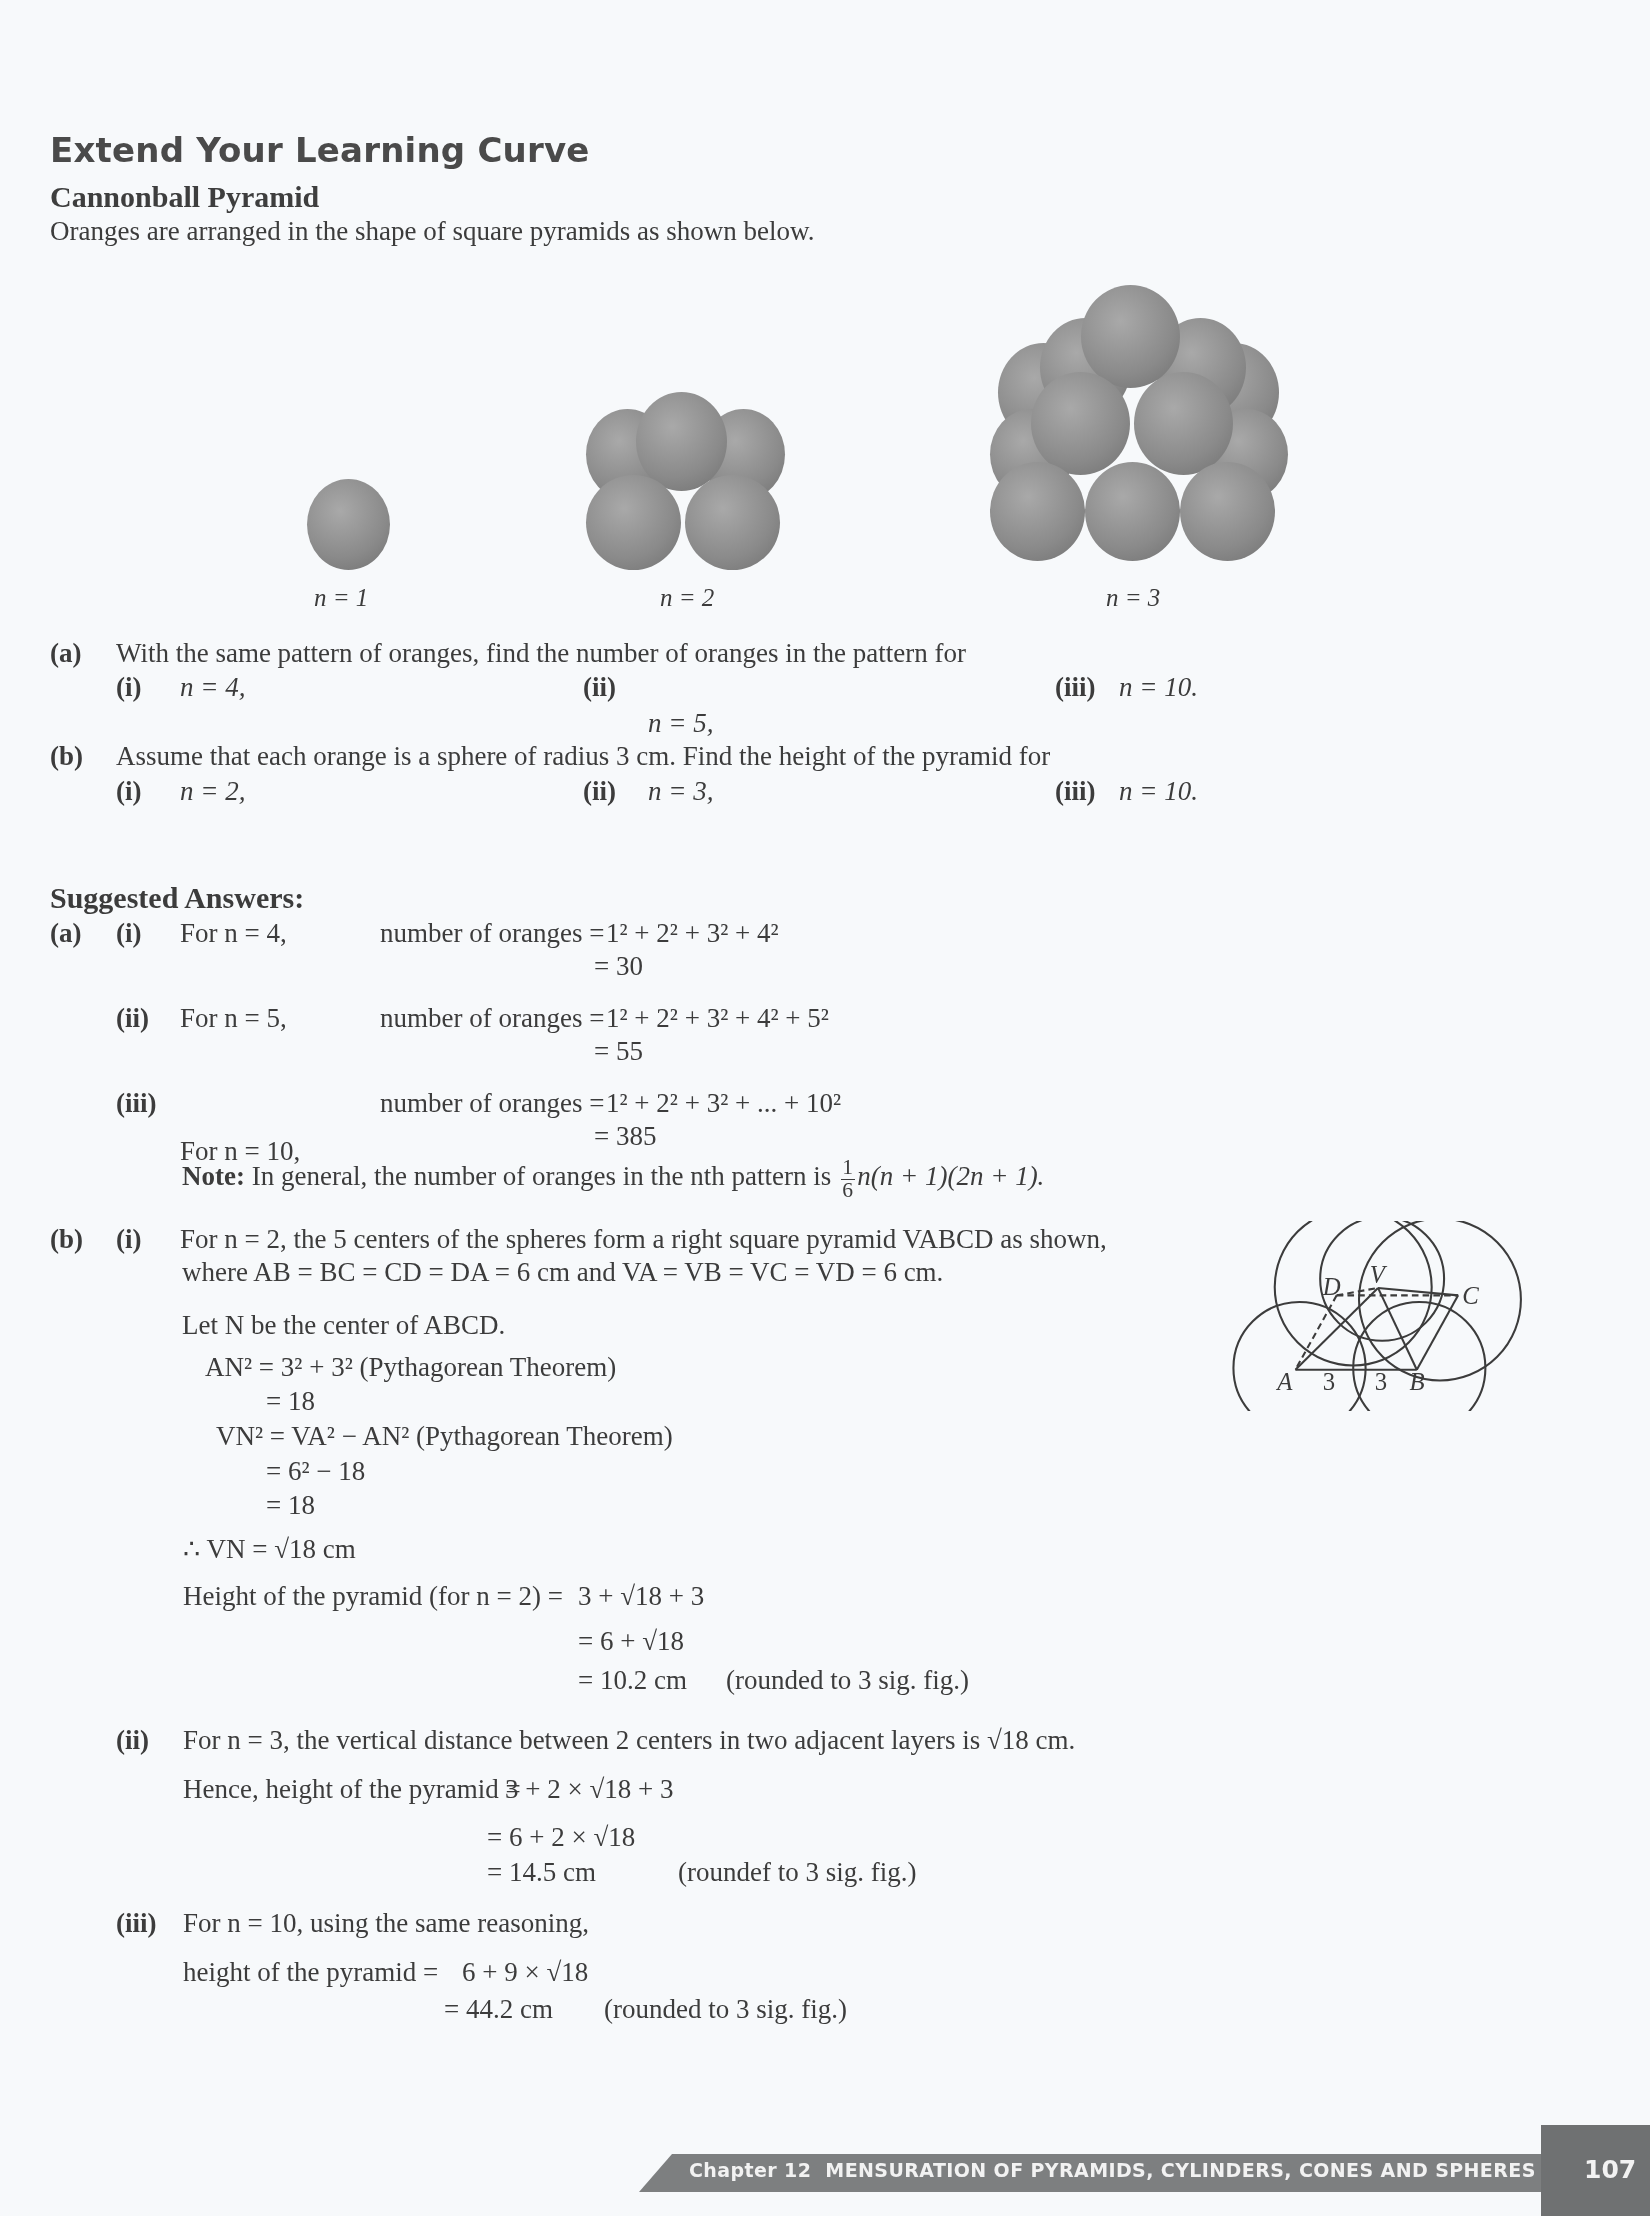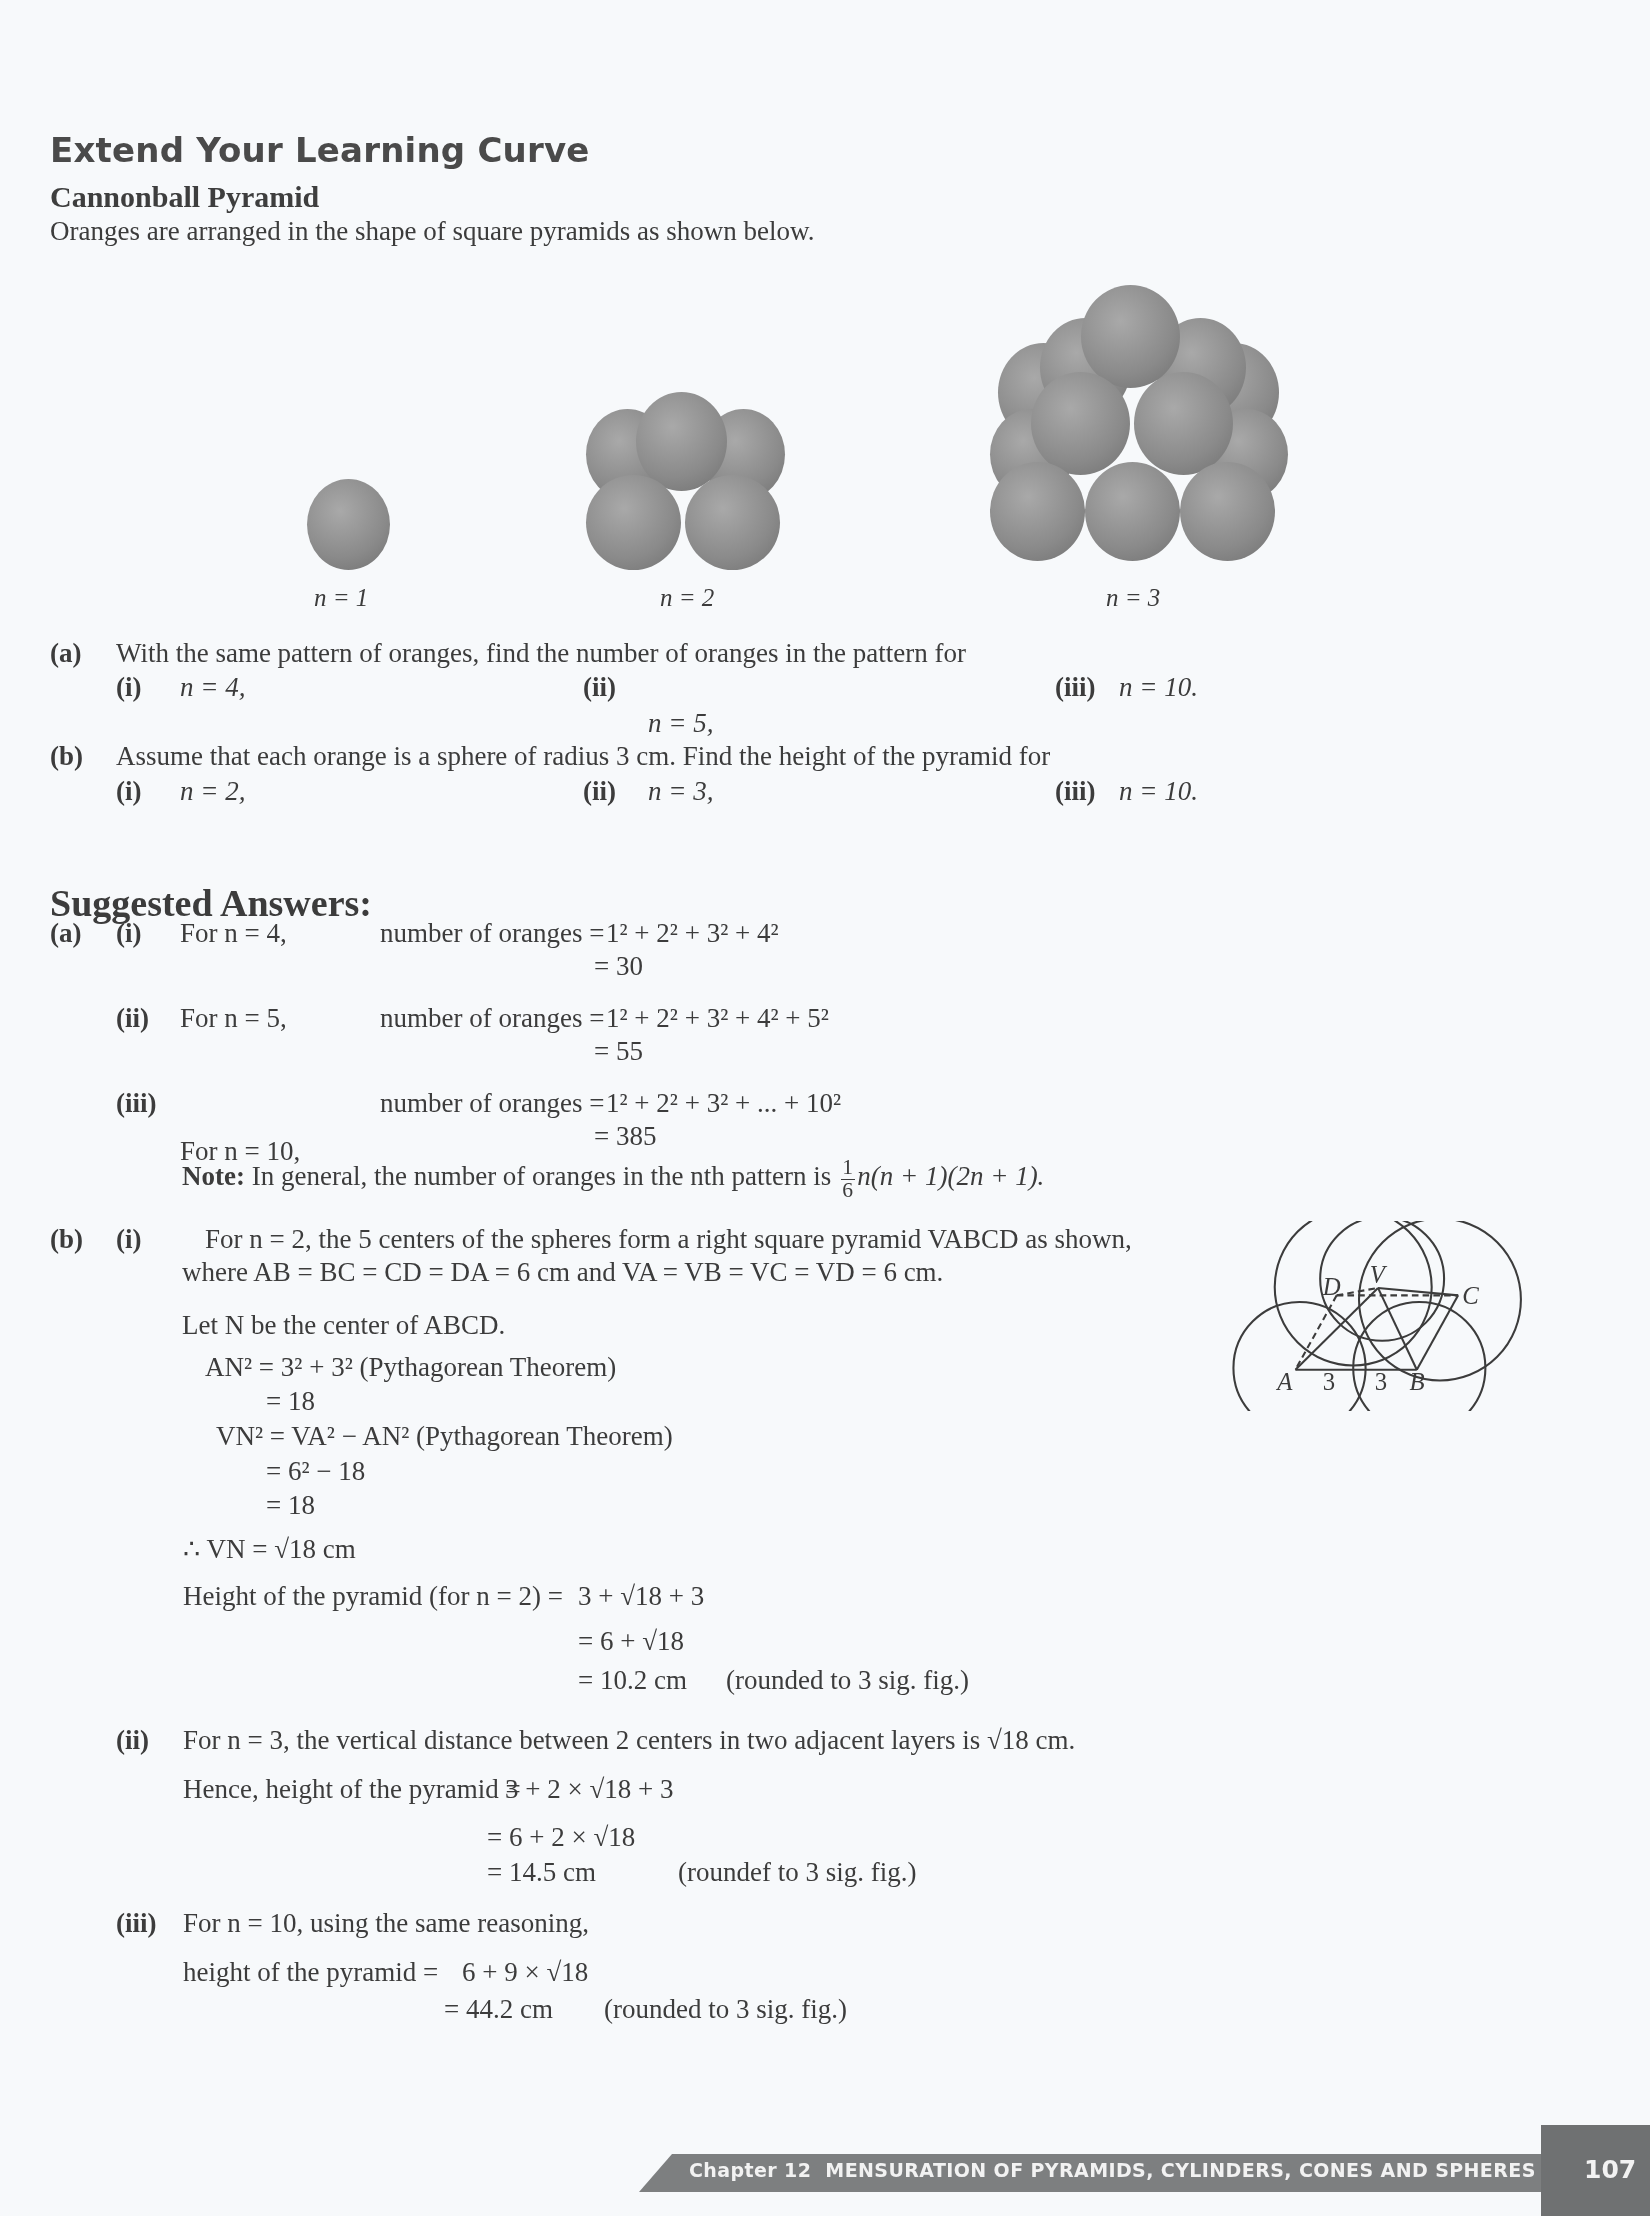--- a/index.html
+++ b/index.html
@@ -85,21 +85,21 @@
 
 <div class="abs txt bold" style="left:50px;top:741px;">(b)</div>
 <div class="abs txt" style="left:116px;top:741px;">Assume that each orange is a sphere of radius 3 cm. Find the height of the pyramid for</div>
 <div class="abs txt bold" style="left:116px;top:776px;">(i)</div>
 <div class="abs txt" style="left:180px;top:776px;font-style:italic;">n = 2,</div>
 <div class="abs txt bold" style="left:583px;top:776px;">(ii)</div>
 <div class="abs txt" style="left:648px;top:776px;font-style:italic;">n = 3,</div>
 <div class="abs txt bold" style="left:1055px;top:776px;">(iii)</div>
 <div class="abs txt" style="left:1119px;top:776px;font-style:italic;">n = 10.</div>
 
-<div class="abs txt bold" style="left:50px;top:881px;font-size:38px;">Suggested Answers:</div>
+<div class="abs txt bold" style="left:50px;top:881px;font-size:30px;">Suggested Answers:</div>
 <div class="abs txt bold" style="left:50px;top:918px;">(a)</div>
 
 <div class="abs txt bold" style="left:116px;top:918px;">(i)</div>
 <div class="abs txt" style="left:180px;top:918px;">For n = 4,</div>
 <div class="abs txt" style="left:380px;top:918px;">number of oranges =</div>
 <div class="abs txt" style="left:606px;top:918px;">1² + 2² + 3² + 4²</div>
 <div class="abs txt" style="left:594px;top:951px;">= 30</div>
 
 <div class="abs txt bold" style="left:116px;top:1003px;">(ii)</div>
 <div class="abs txt" style="left:180px;top:1003px;">For n = 5,</div>
@@ -114,21 +114,21 @@
 <div class="abs txt" style="left:594px;top:1121px;">= 385</div>
 
 <div class="abs txt" style="left:182px;top:1157px;">
   <span class="bold">Note:</span>
   <span>In general, the number of oranges in the nth pattern is</span>
   <span class="frac"><span class="num">1</span><span>6</span></span><i>n(n + 1)(2n + 1).</i>
 </div>
 
 <div class="abs txt bold" style="left:50px;top:1224px;">(b)</div>
 <div class="abs txt bold" style="left:116px;top:1224px;">(i)</div>
-<div class="abs txt" style="left:180px;top:1224px;margin-left:25px;">For n = 2, the 5 centers of the spheres form a right square pyramid VABCD as shown,</div>
+<div class="abs txt" style="left:180px;top:1224px;">For n = 2, the 5 centers of the spheres form a right square pyramid VABCD as shown,</div>
 <div class="abs txt" style="left:182px;top:1257px;">where AB = BC = CD = DA = 6 cm and VA = VB = VC = VD = 6 cm.</div>
 <div class="abs txt" style="left:182px;top:1310px;">Let N be the center of ABCD.</div>
 
 <div class="abs txt" style="left:205px;top:1352px;">AN² = 3² + 3²   (Pythagorean Theorem)</div>
 <div class="abs txt" style="left:266px;top:1386px;">= 18</div>
 <div class="abs txt" style="left:216px;top:1421px;">VN² = VA² − AN²   (Pythagorean Theorem)</div>
 <div class="abs txt" style="left:266px;top:1456px;">= 6² − 18</div>
 <div class="abs txt" style="left:266px;top:1490px;">= 18</div>
 <div class="abs txt" style="left:183px;top:1533px;">∴ VN = √18 cm</div>
 

